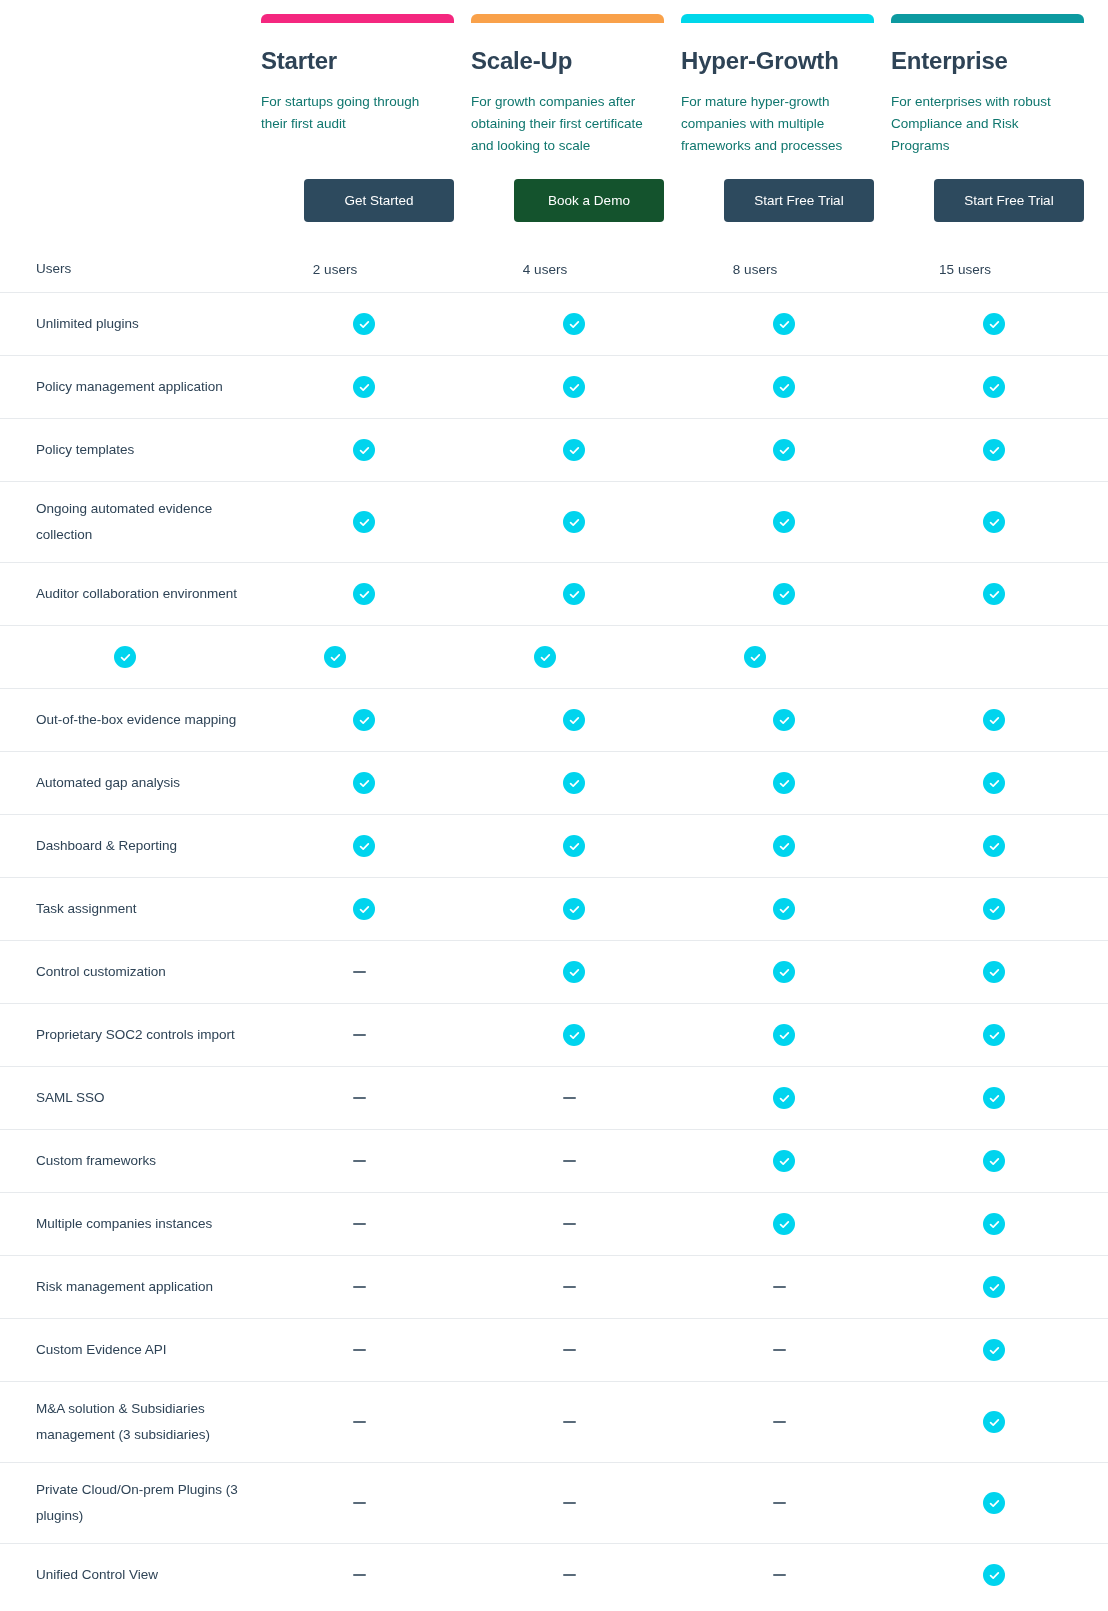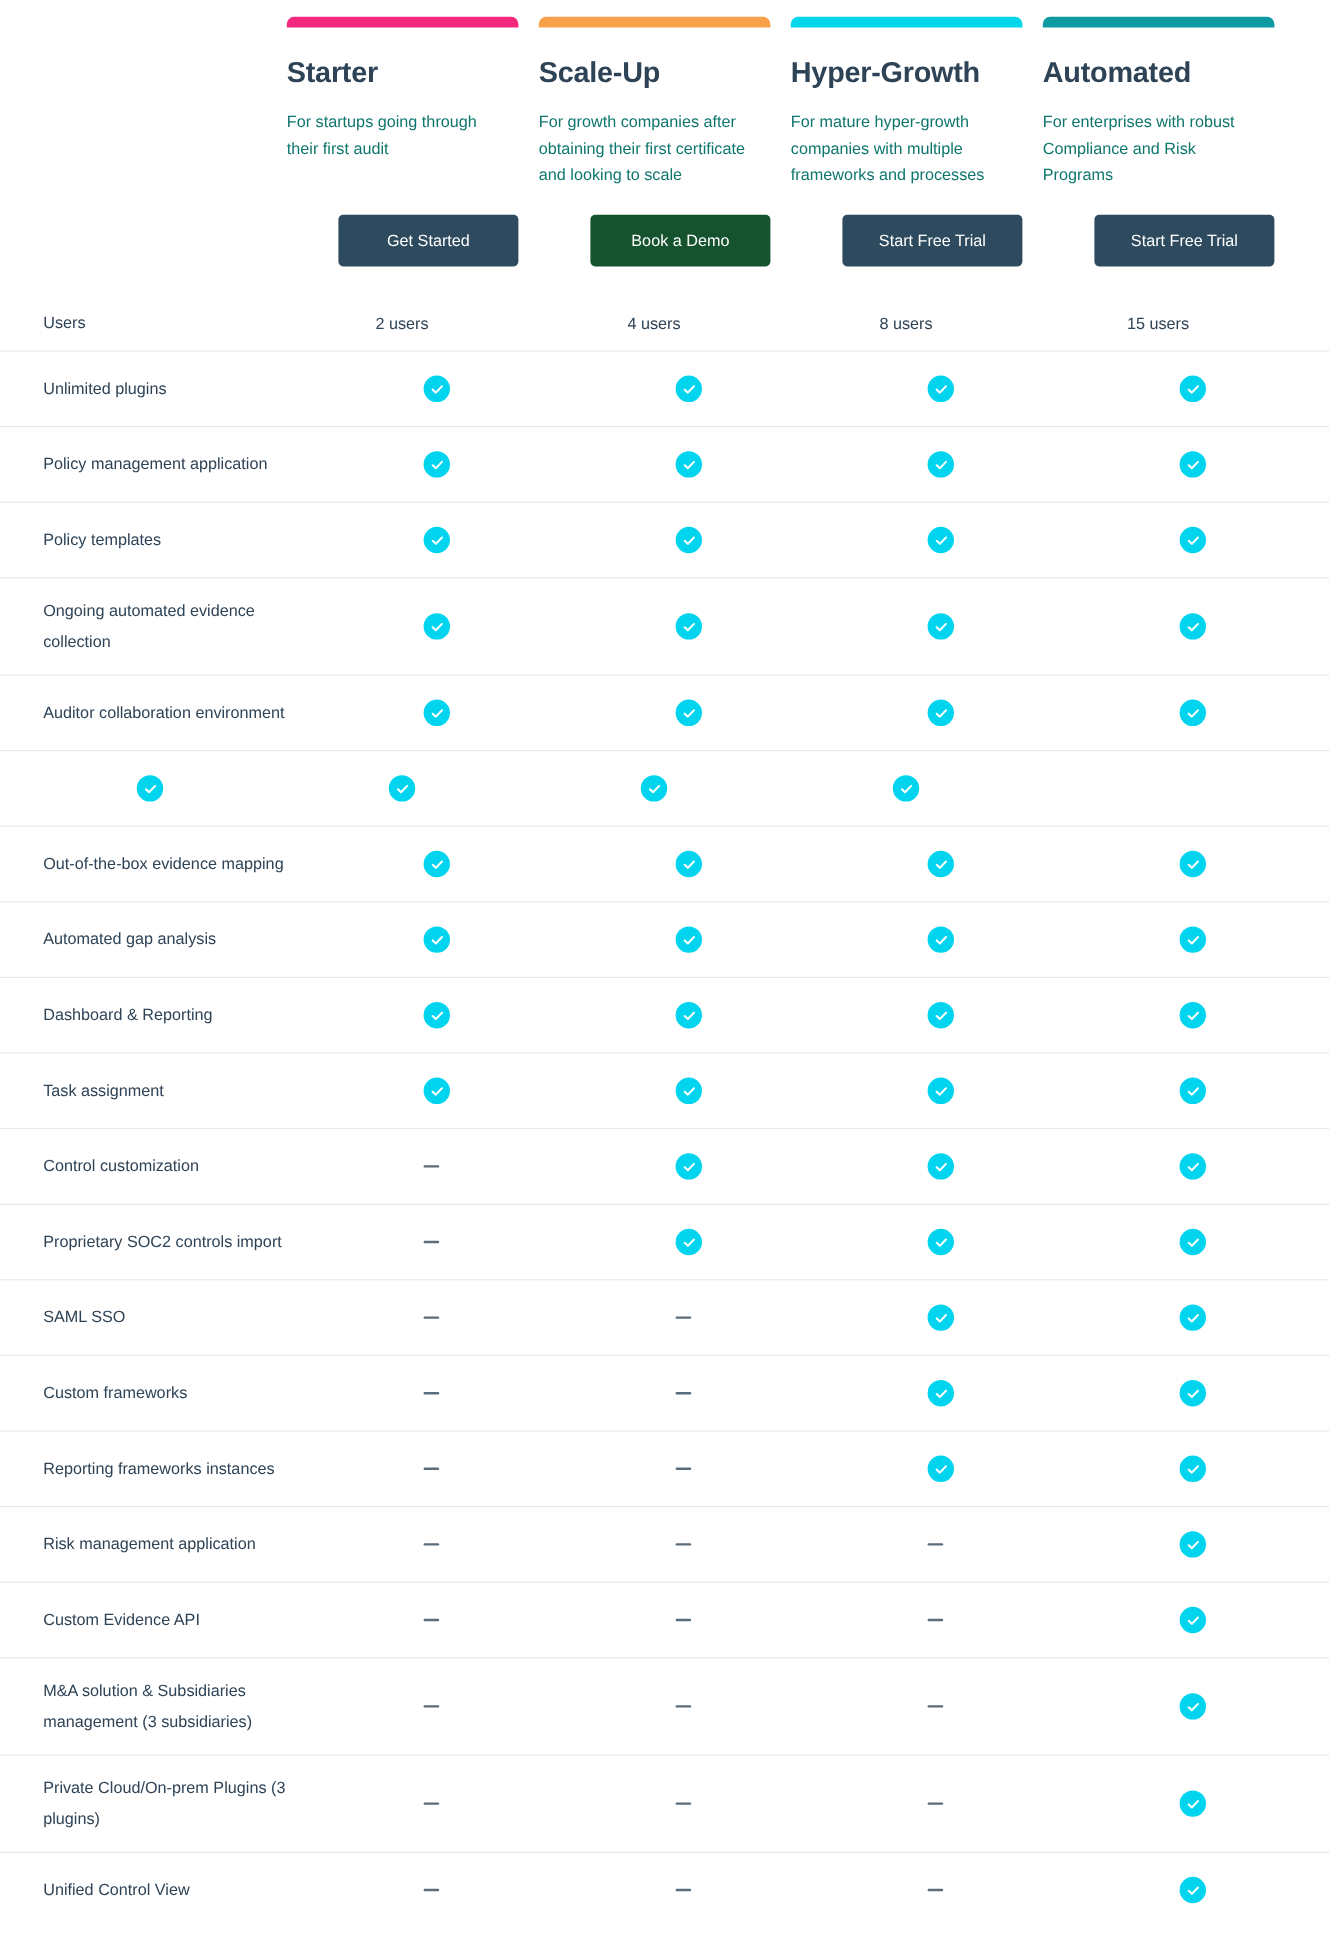--- a/index.html
+++ b/index.html
@@ -20,20 +20,21 @@
     width: 1108px;
     min-height: 1611px;
     background: #ffffff;
     overflow: hidden;
   }
 
   
   .plans-header {
     display: flex;
     width: 972px;
+    padding-left: 22px;
   }
 
   .plans-header .spacer-col {
     width: 239px;
     flex: 0 0 239px;
   }
 
   .plan-card {
     width: 210px;
     flex: 0 0 210px;
@@ -183,21 +184,21 @@
           </div>
         </div><div class="plan-card">
           <div class="plan-accent" style="background: rgb(0, 215, 234);"></div>
           <div class="plan-name">Hyper-Growth</div>
           <div class="plan-desc">For mature hyper-growth companies with multiple frameworks and processes</div>
           <div class="plan-cta-wrap">
             <button class="plan-cta" style="background: rgb(45, 74, 94);">Start Free Trial</button>
           </div>
         </div><div class="plan-card">
           <div class="plan-accent" style="background: rgb(13, 154, 160);"></div>
-          <div class="plan-name">Automated</div>
+          <div class="plan-name">Enterprise</div>
           <div class="plan-desc">For enterprises with robust Compliance and Risk Programs</div>
           <div class="plan-cta-wrap">
             <button class="plan-cta" style="background: rgb(45, 74, 94);">Start Free Trial</button>
           </div>
         </div></div>
   </div>
 
   <div class="compare-table">
 
     <div class="row users-row">
@@ -609,21 +610,21 @@
           </div>
           <div class="cell-value">
             <span class="check-badge" style="background: rgb(0, 212, 238);">
               <svg width="13" height="13" viewBox="0 0 13 13" aria-hidden="true">
                 <path d="M2.6 6.7 L5.2 9.2 L10.3 3.9" fill="none" stroke="#ffffff" stroke-width="1.7" stroke-linecap="round" stroke-linejoin="round"></path>
               </svg>
             </span>
           </div>
         </div>
         <div class="row feature-row">
-          <div class="cell-label">Reporting frameworks instances</div>
+          <div class="cell-label">Multiple companies instances</div>
           <div class="cell-value">
             <span class="dash-mark" style="background: rgb(90, 107, 122);"></span>
           </div>
           <div class="cell-value">
             <span class="dash-mark" style="background: rgb(90, 107, 122);"></span>
           </div>
           <div class="cell-value">
             <span class="check-badge" style="background: rgb(0, 212, 238);">
               <svg width="13" height="13" viewBox="0 0 13 13" aria-hidden="true">
                 <path d="M2.6 6.7 L5.2 9.2 L10.3 3.9" fill="none" stroke="#ffffff" stroke-width="1.7" stroke-linecap="round" stroke-linejoin="round"></path>

